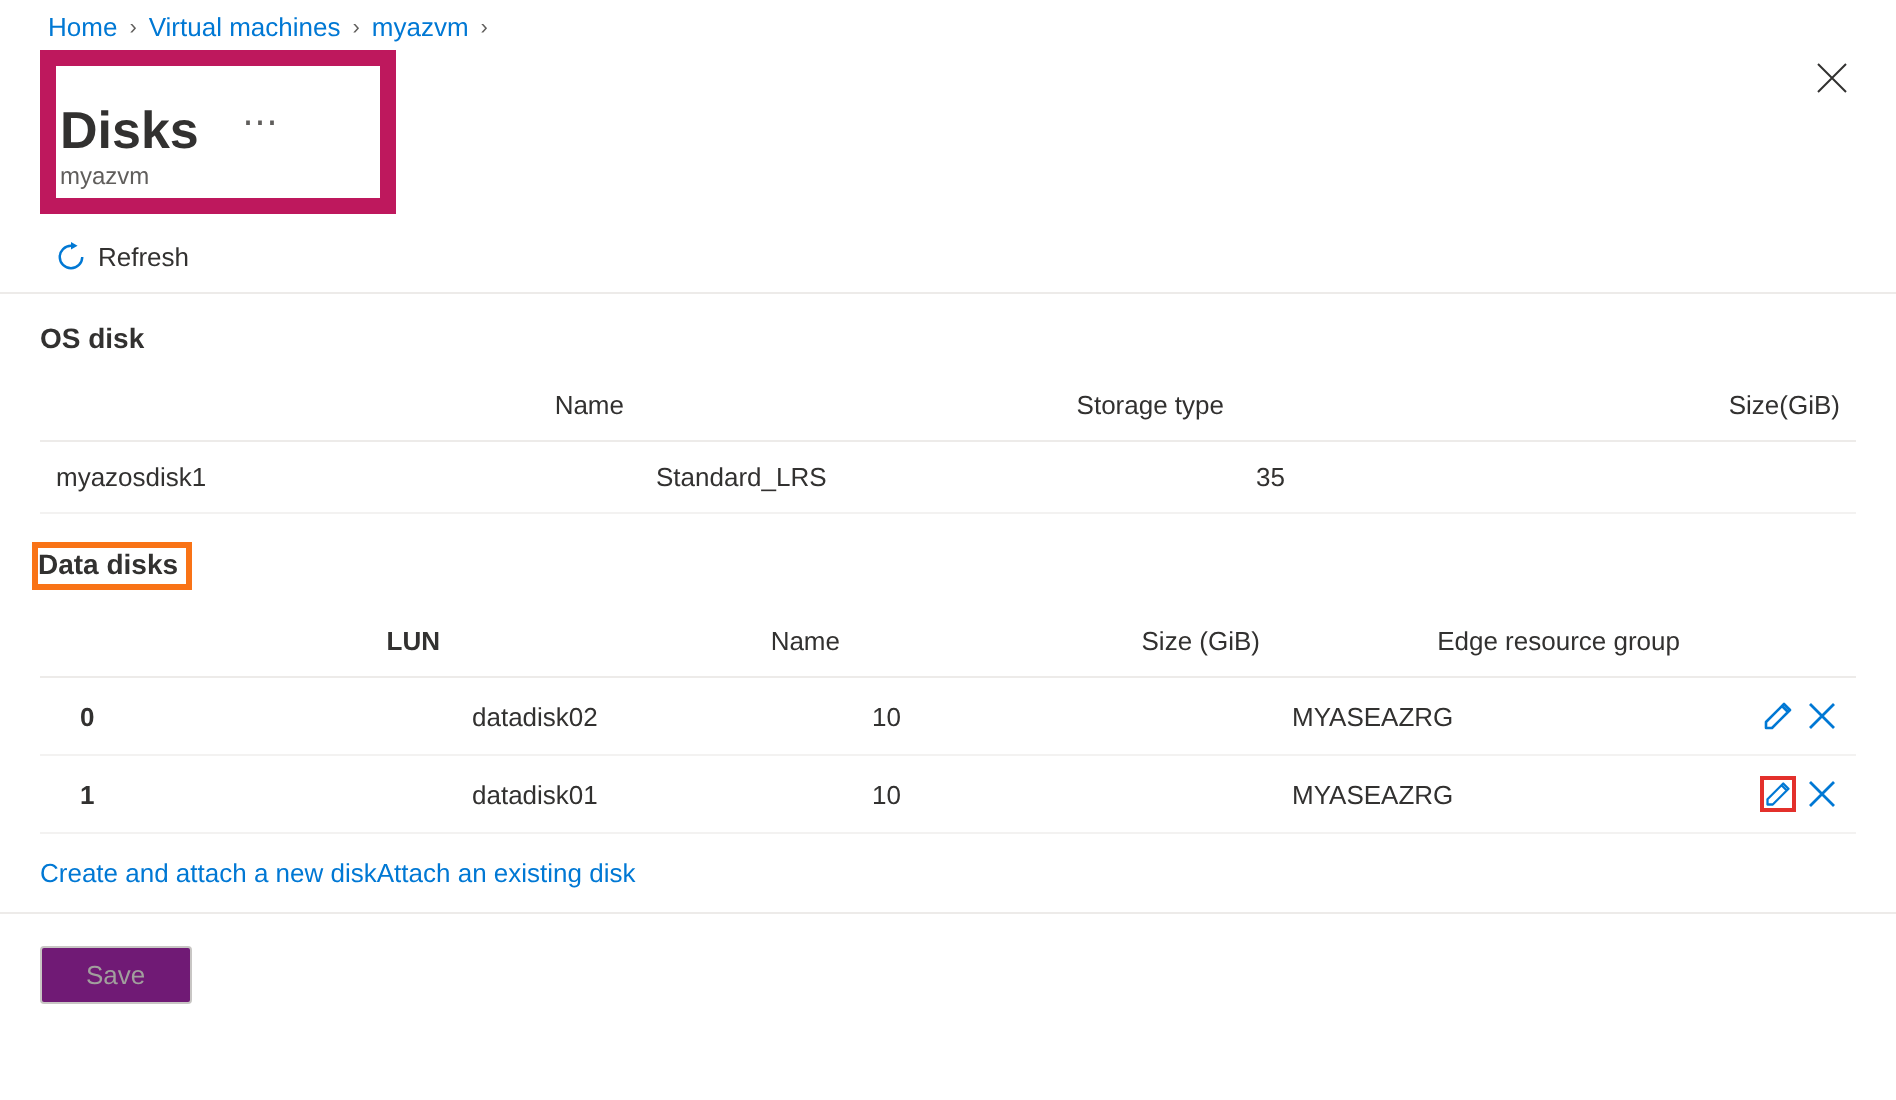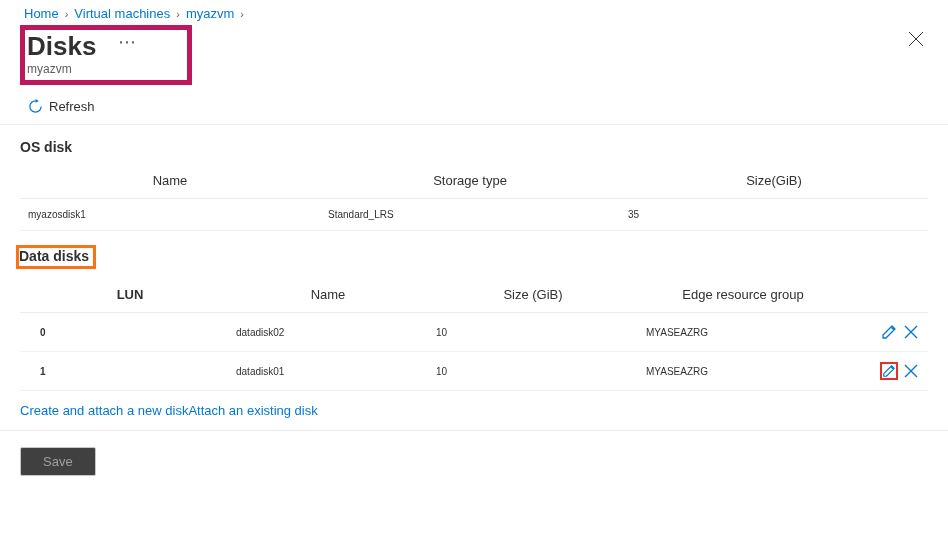--- a/index.html
+++ b/index.html
@@ -3,55 +3,55 @@
   <meta charset="utf-8">
   <style>
     * { box-sizing: border-box; margin: 0; padding: 0; }
     body { font-family: "Segoe UI", sans-serif; font-size: 13px; color: #323130; width: 948px; height: 550px; background: #fff; overflow: hidden; }
     
     .breadcrumb { padding: 6px 24px 4px; display: flex; align-items: center; gap: 6px; font-size: 13px; }
     .breadcrumb a { color: #0078d4; text-decoration: none; }
     .breadcrumb .chevron { color: #605e5c; font-size: 11px; }
     
     .header-area { position: relative; padding: 0 20px 8px; }
-    .title-block { display: inline-block; border: 5px solid #be185d; padding: 1px 50px 4px 2px; }
+    .title-block { display: inline-block; border: 8px solid #be185d; padding: 17px 50px 4px 2px; }
     .page-title { font-size: 26px; font-weight: 600; display: inline; }
     .more-dots { font-size: 18px; color: #605e5c; margin-left: 18px; vertical-align: top; letter-spacing: 1px; }
     .subtitle { font-size: 12px; color: #605e5c; margin-top: 0; }
     
     .close-btn { position: absolute; right: 24px; top: 6px; font-size: 18px; color: #323130; cursor: pointer; background: none; border: none; }
     
     .refresh-bar { padding: 6px 20px 10px 28px; border-bottom: 1px solid #edebe9; display: flex; align-items: center; gap: 6px; }
     .refresh-icon { width: 15px; height: 15px; display: inline-flex; }
     .refresh-text { color: #323130; }
     
     .section { padding: 14px 20px 0; }
     .section-label { font-weight: 600; font-size: 14px; margin-bottom: 8px; display: inline-block; }
     .red-box-label { border: 3px solid #f97316; padding: 0 4px 2px 0; margin-left: -4px; }
     
     .tbl { width: 100%; border-collapse: collapse; }
-    .tbl th { text-align: center; font-weight: 400; color: #323130; font-size: 13px; padding: 10px 8px; border-bottom: 1px solid #edebe9; }
-    .tbl td { padding: 10px 8px; border-bottom: 1px solid #f3f2f1; font-size: 10px; }
+    .tbl th { text-align: right; font-weight: 400; color: #323130; font-size: 13px; padding: 10px 8px; border-bottom: 1px solid #edebe9; }
+    .tbl td { padding: 10px 8px; border-bottom: 1px solid #f3f2f1; font-size: 13px; }
     .tbl.os th:nth-child(1), .tbl.os td:nth-child(1) { width: 300px; }
     .tbl.os th:nth-child(2), .tbl.os td:nth-child(2) { width: 300px; }
     
     .tbl.data th:nth-child(1), .tbl.data td:nth-child(1) { width: 208px; padding-left: 20px; font-weight: bold; }
     .tbl.data th:nth-child(2), .tbl.data td:nth-child(2) { width: 200px; }
     .tbl.data th:nth-child(3), .tbl.data td:nth-child(3) { width: 210px; }
     .tbl.data th:nth-child(4), .tbl.data td:nth-child(4) { width: 210px; }
     
     .row-actions { display: flex; gap: 4px; align-items: center; justify-content: flex-end; }
     .action-icon { width: 18px; height: 18px; display: inline-flex; align-items: center; justify-content: center; cursor: pointer; }
     .boxed-action { border: 2.5px solid #e3302b; padding: 0; }
     
     .links-row { padding: 12px 20px; display: flex; border-bottom: 1px solid #edebe9; }
     .links-row a { color: #0078d4; text-decoration: none; font-size: 13px; }
     
     .footer { padding: 16px 20px; display: flex; gap: 8px; }
-    .btn { padding: 6px 22px; border: 1px solid #c8c6c4; background: #404040; color: #a19f9d; font-size: 13px; cursor: default; border-radius: 2px; }
+    .btn { padding: 6px 22px; border: 1px solid #c8c6c4; background: #701a75; color: #a19f9d; font-size: 13px; cursor: default; border-radius: 2px; }
   </style>
 </head>
 <body>
 
 <div class="breadcrumb">
   <a href="#">Home</a>
   <span class="chevron">›</span>
   <a href="#">Virtual machines</a>
   <span class="chevron">›</span>
   <a href="#">myazvm</a>

